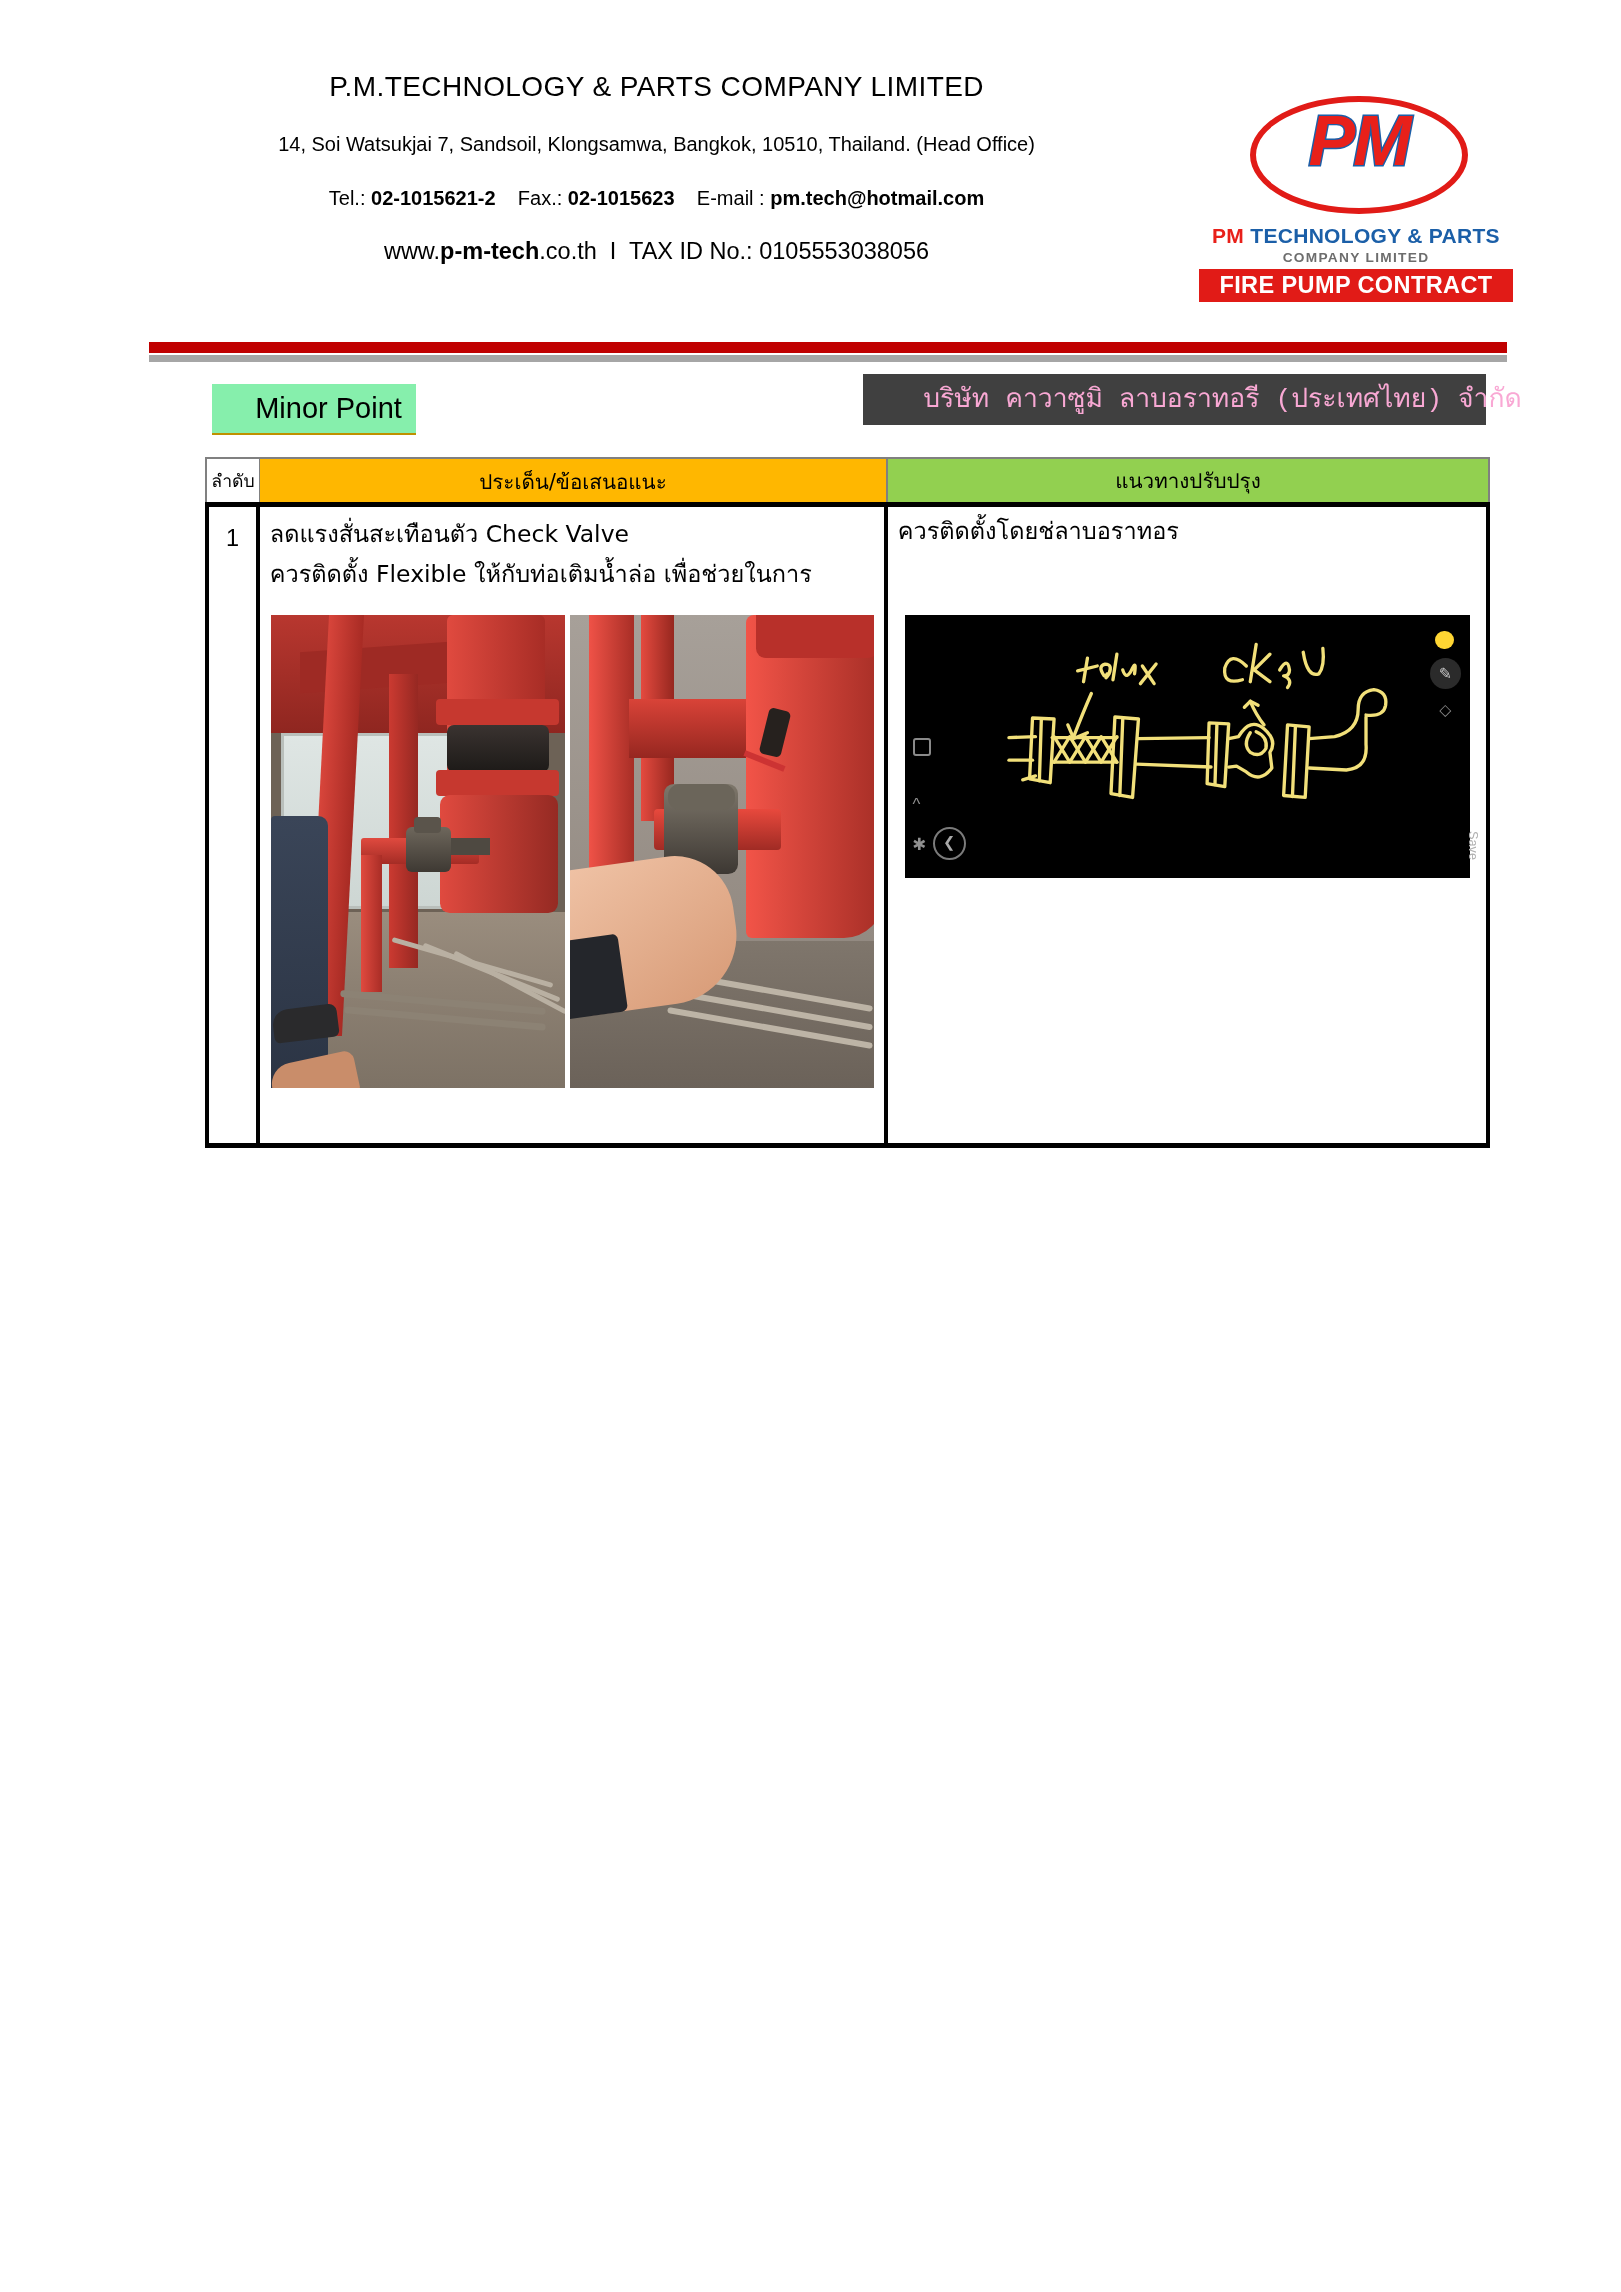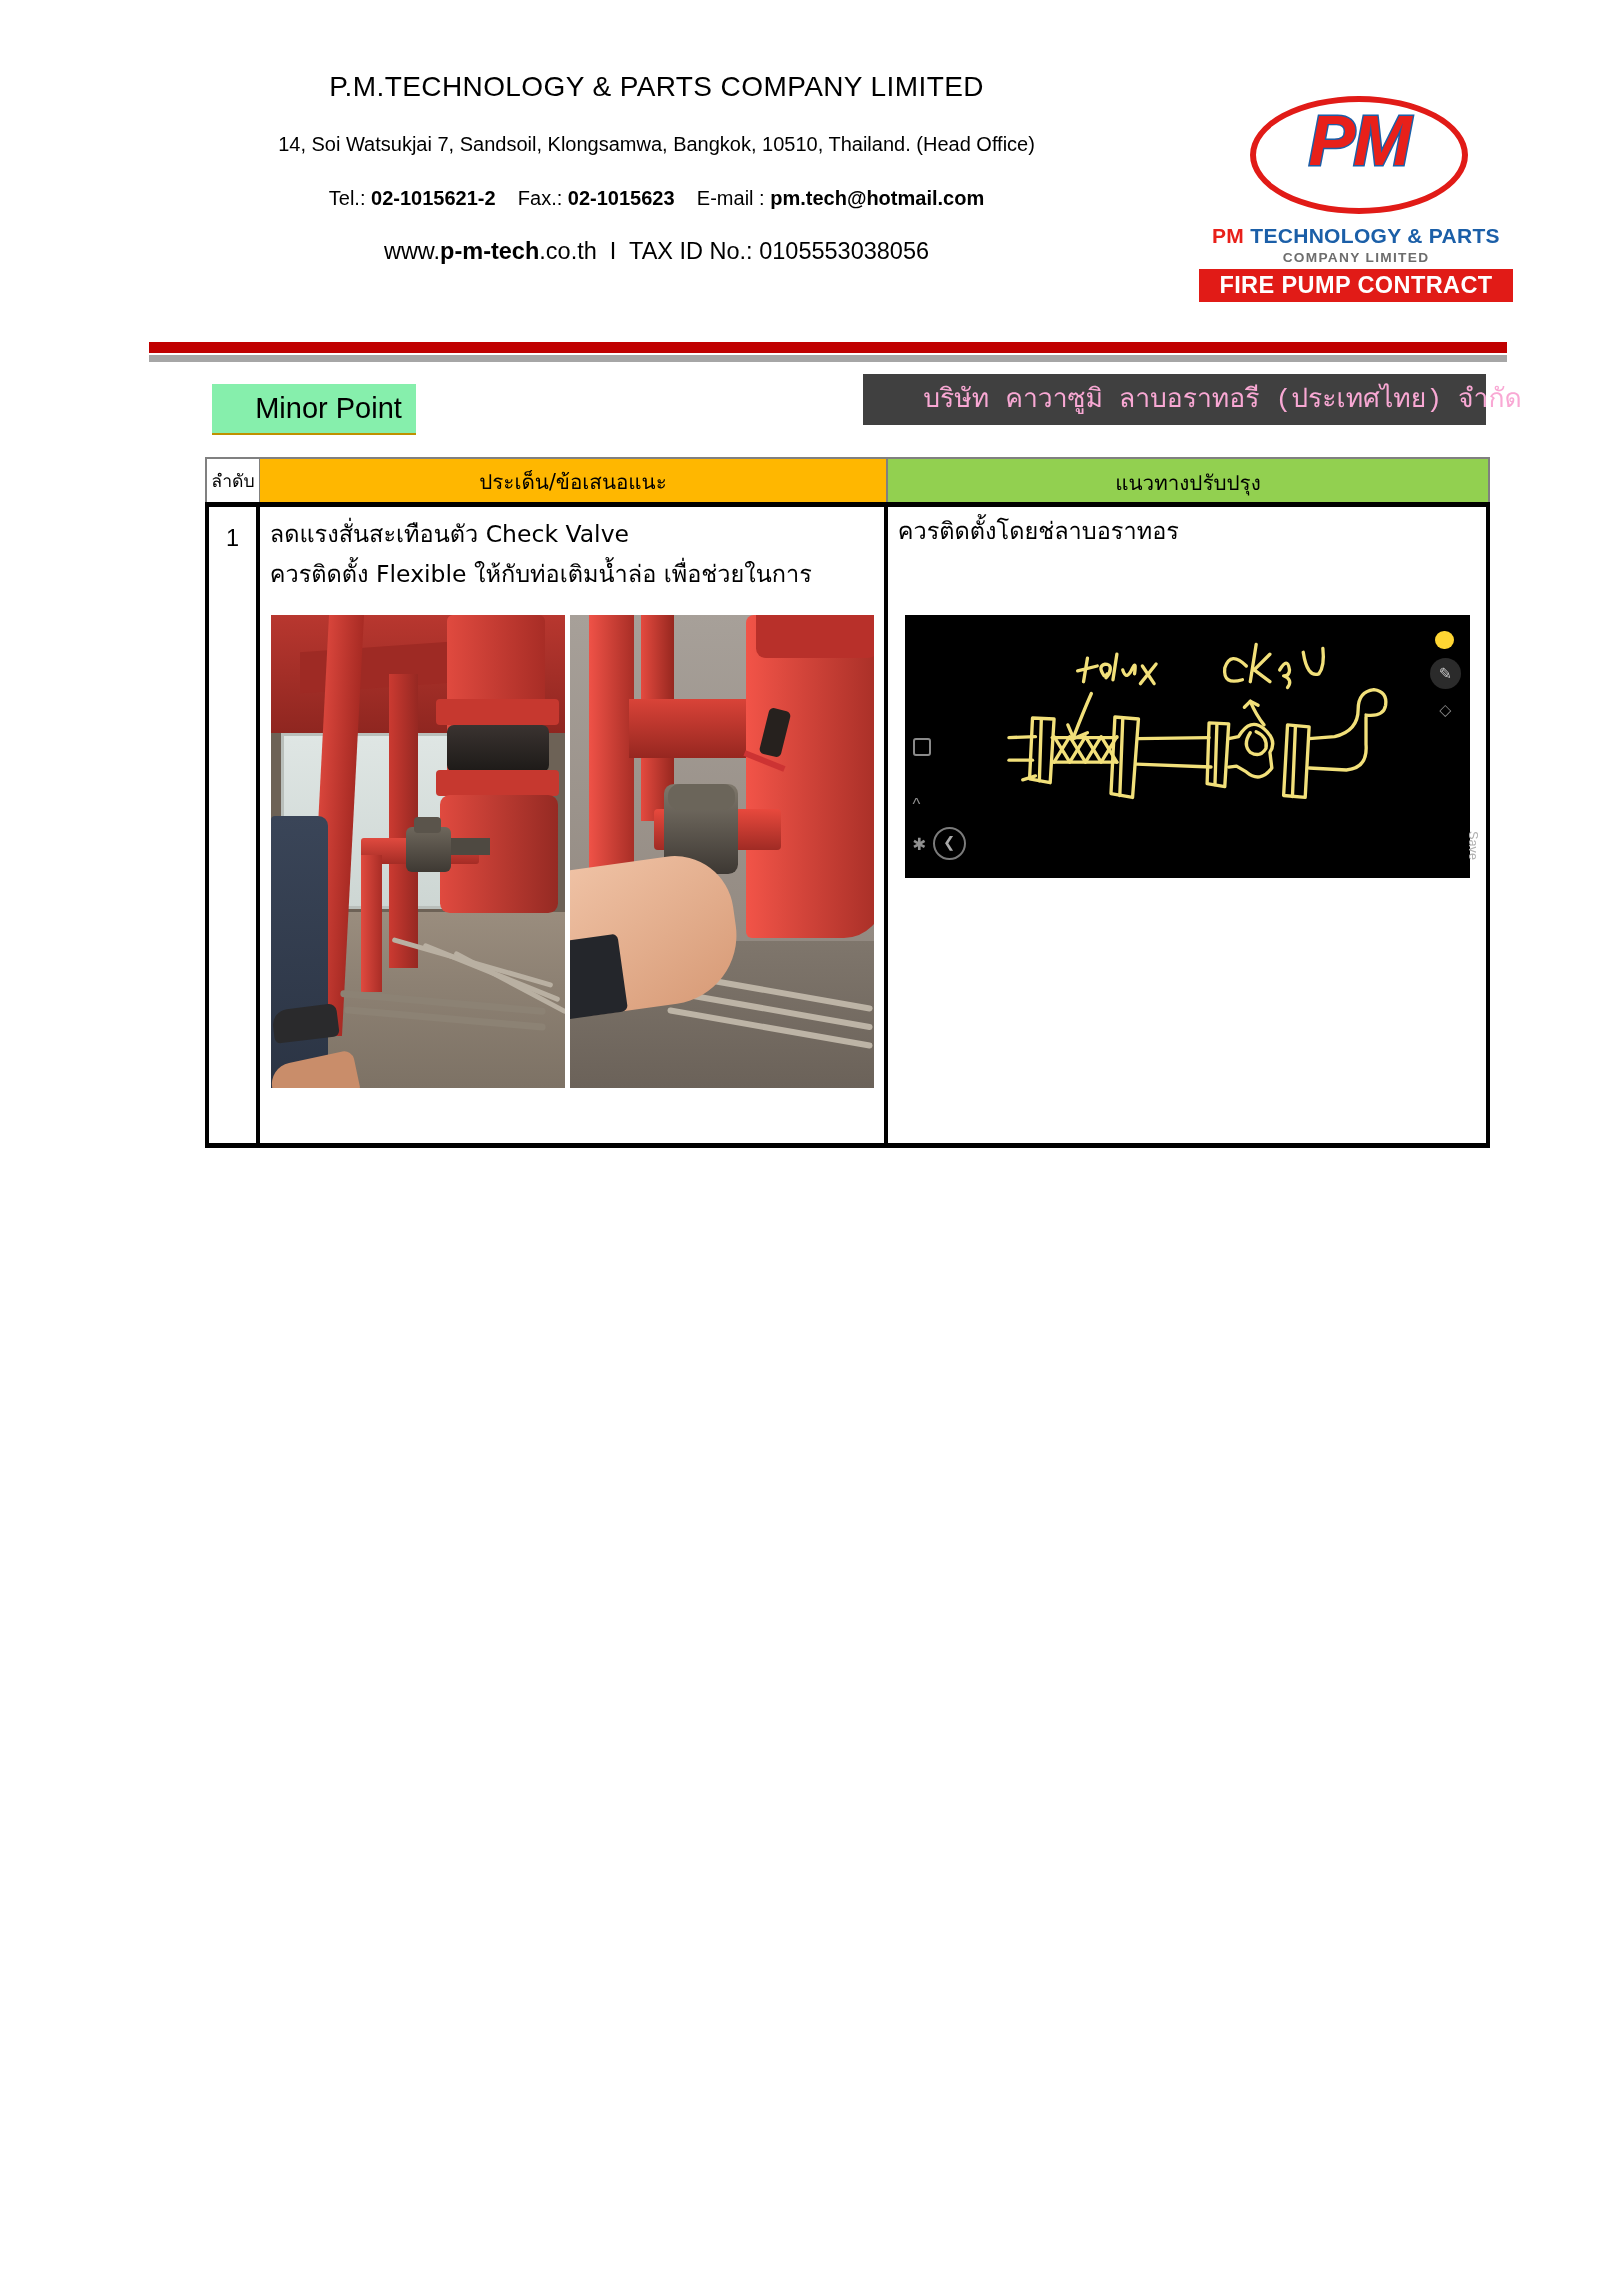--- a/index.html
+++ b/index.html
@@ -60,21 +60,21 @@
     border-left:2px solid #808080;border-right:1px solid #808080;box-sizing:border-box;
     text-align:center;line-height:45px;font-size:17.6px;
     font-family:"DejaVu Sans","Liberation Sans",sans-serif;white-space:nowrap;}
   .th-issue{position:absolute;left:55px;top:0;width:628px;height:43px;background:#ffb700;
     border-right:2px solid #808080;box-sizing:border-box;
     text-align:center;line-height:47px;font-size:20.6px;
     font-family:"DejaVu Sans","Liberation Sans",sans-serif;white-space:nowrap;}
   .th-fix{position:absolute;left:683px;top:0;width:602px;height:43px;background:#92d050;
     border-right:2px solid #808080;box-sizing:border-box;
     text-align:center;line-height:47px;font-size:20.6px;
-    font-family:Liberation Sans, sans-serif;white-space:nowrap;}
+    font-family:Liberation Mono, monospace;white-space:nowrap;}
 
   .tbody{position:relative;top:0;height:646px;
     border-top:5.9px solid #000;border-bottom:5.9px solid #000;box-sizing:border-box;}
   .td-no{position:absolute;left:0;top:0;width:55px;height:640px;
     border-left:4.9px solid #000;border-right:4.9px solid #000;box-sizing:border-box;}
   .td-no span{display:block;margin-top:17.6px;text-align:center;font-size:23.5px;}
   .td-issue{position:absolute;left:55px;top:0;width:628px;height:640px;
     border-right:4.9px solid #000;box-sizing:border-box;}
   .td-fix{position:absolute;left:683px;top:0;width:602px;height:640px;
     border-right:4.9px solid #000;box-sizing:border-box;}

